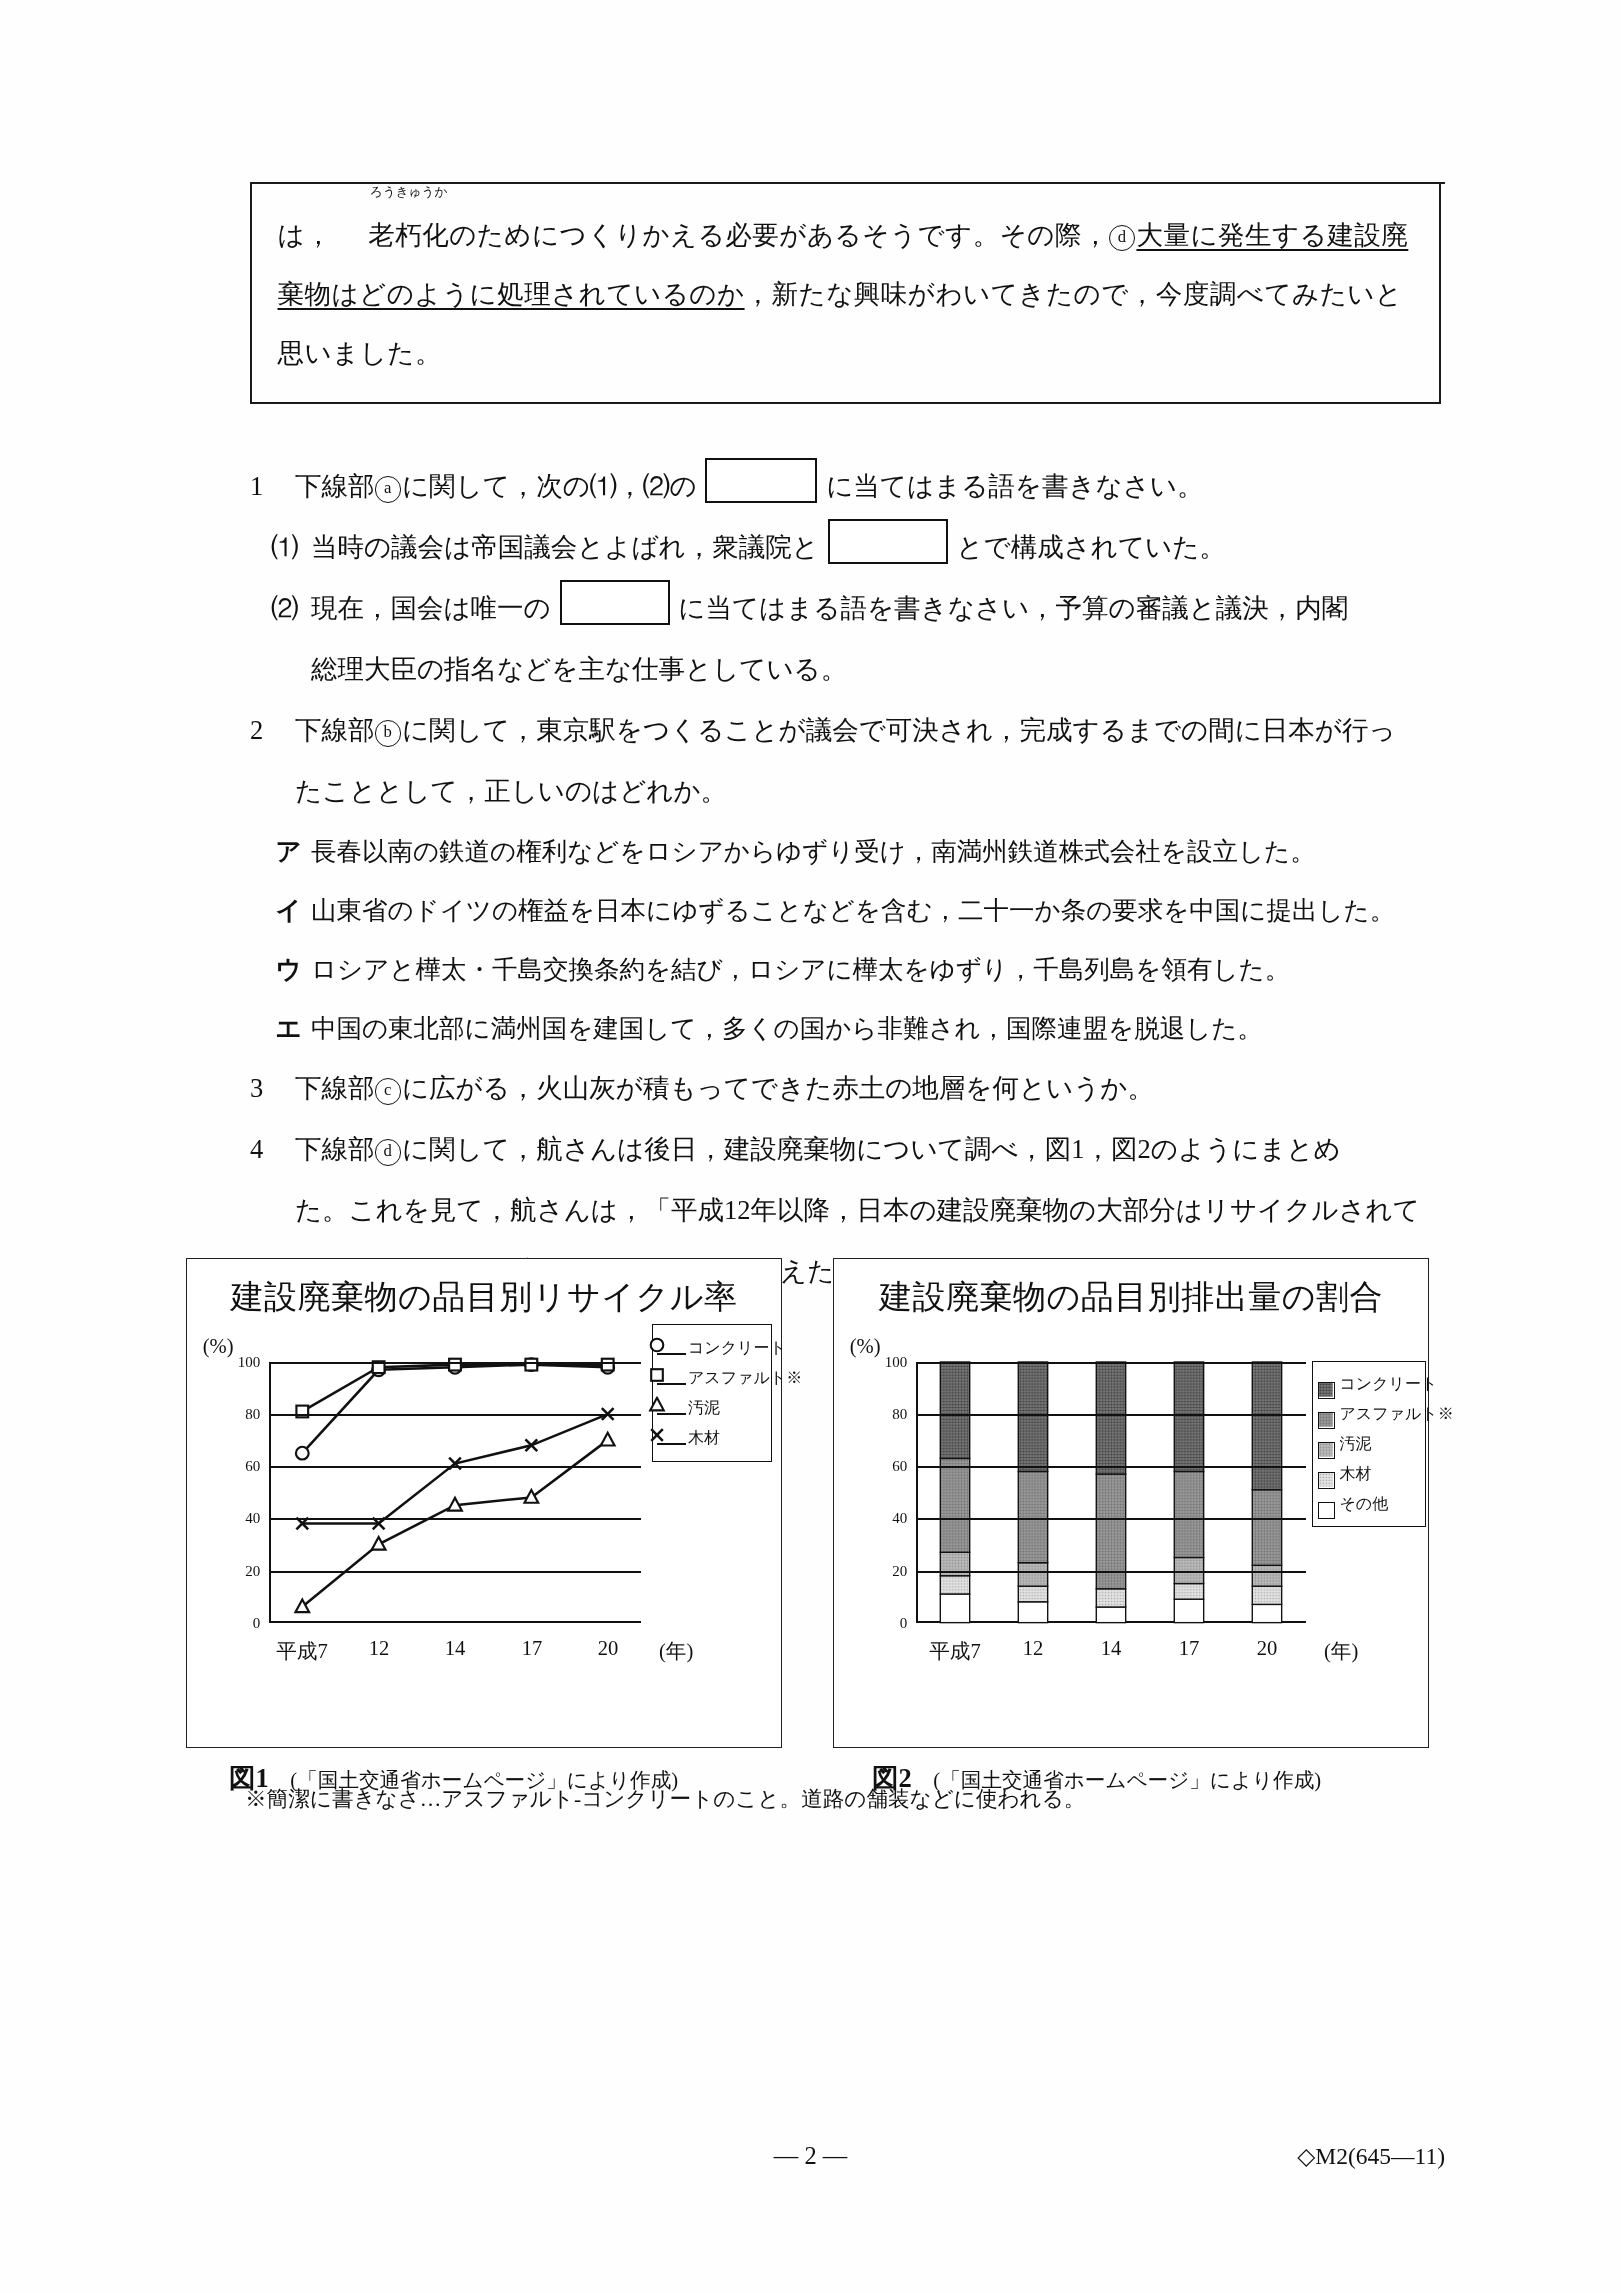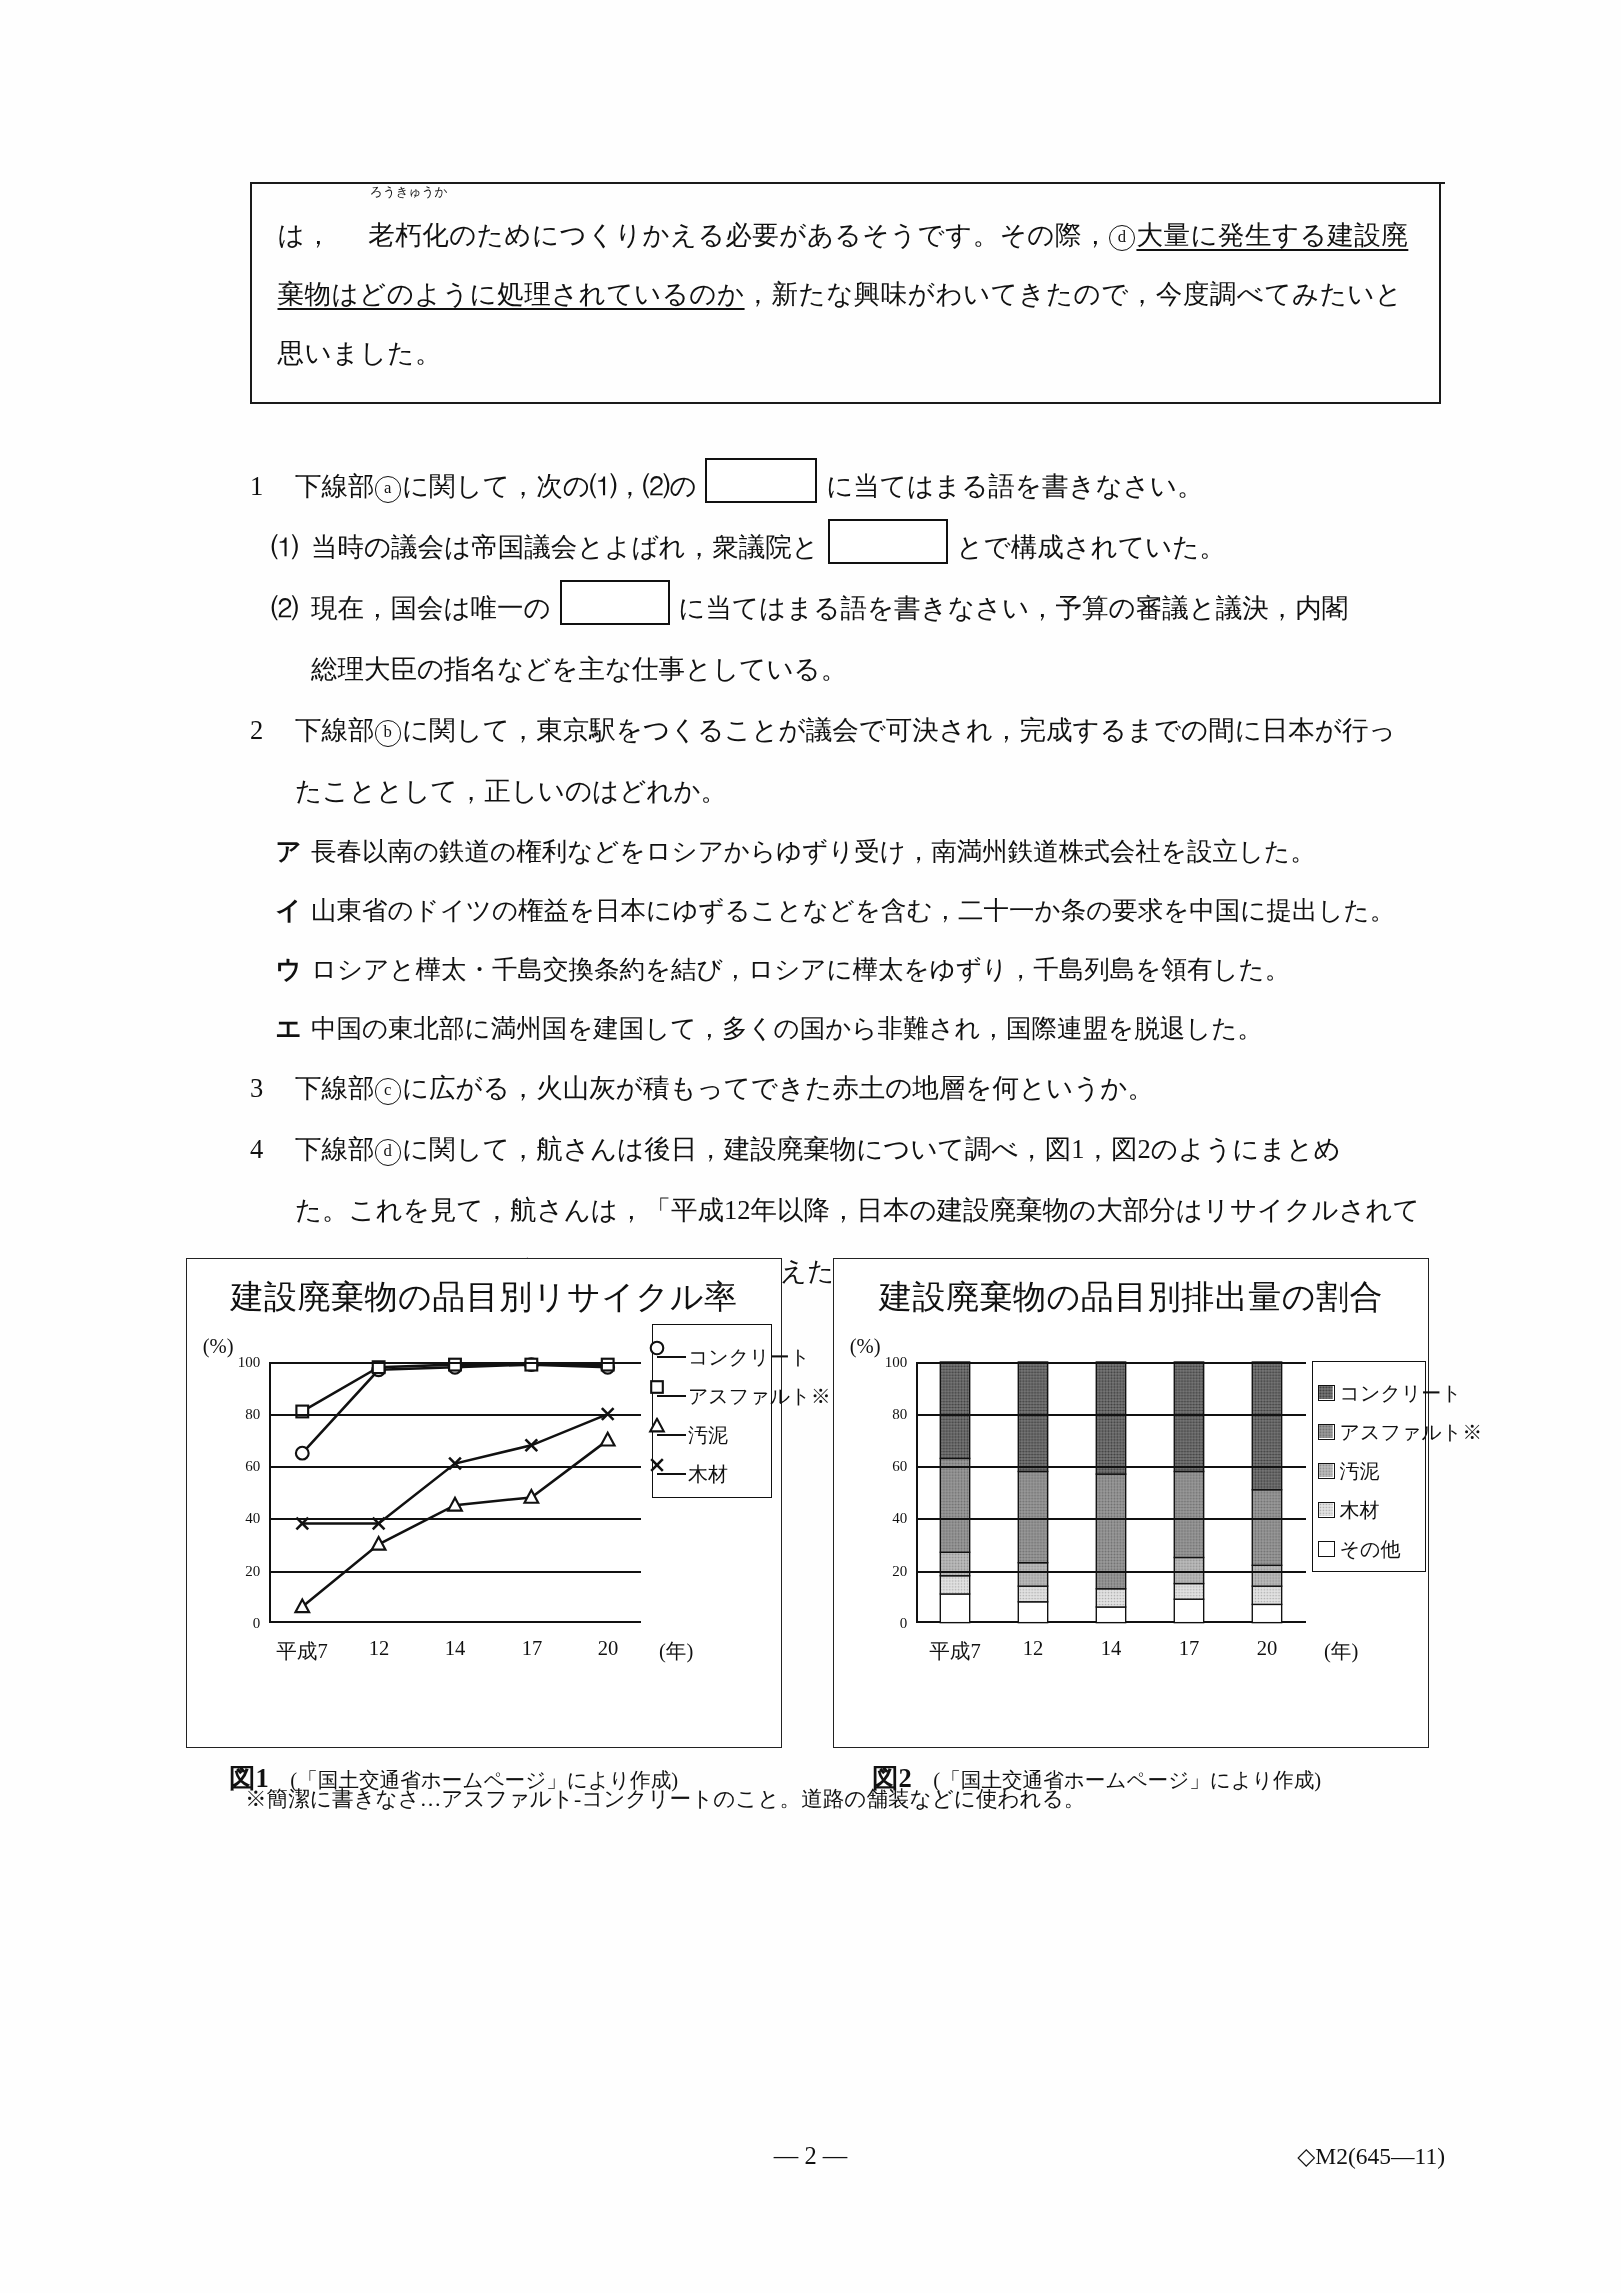--- a/index.html
+++ b/index.html
@@ -73,21 +73,21 @@
   .xunit{position:absolute;top:100%;margin-top:13.7px;font-size:20.6px;white-space:nowrap;}
 
   svg.lines{position:absolute;inset:0;overflow:visible;}
 
   .legend{
     position:absolute;border:1.5px solid #111;background:#fff;
     box-sizing:border-box;
   }
   #fig1legend{left:465px;top:65px;width:120px;padding:7.8px 5.9px 7.8px 3.9px;}
   #fig2legend{left:478px;top:102px;width:114px;padding:6.9px 4.9px 6.9px 4.9px;}
-  .leg-item{display:flex;align-items:center;font-size:20px;line-height:30px;white-space:nowrap;margin-top:9px;}
+  .leg-item{display:flex;align-items:flex-end;font-size:16px;line-height:30px;white-space:nowrap;}
   .leg-line{position:relative;width:29px;height:17.6px;flex:none;margin-right:2px;}
   .leg-line::before{content:"";position:absolute;left:0;right:0;top:50%;height:2px;background:#111;transform:translateY(-50%);}
   .leg-sym{position:absolute;left:50%;top:50%;transform:translate(-50%,-50%);}
   .leg-swatch{width:16.7px;height:16.7px;border:1.5px solid #111;flex:none;margin-right:4.9px;box-sizing:border-box;}
 
   .figcap{position:absolute;top:502px;font-size:24.5px;white-space:nowrap;}
   .figcap b{font-size:26.5px;margin-right:21.6px;}
   .figcap .src{font-size:20.6px;}
   #fig1cap{left:43px;}
   #fig2cap{left:686px;}

